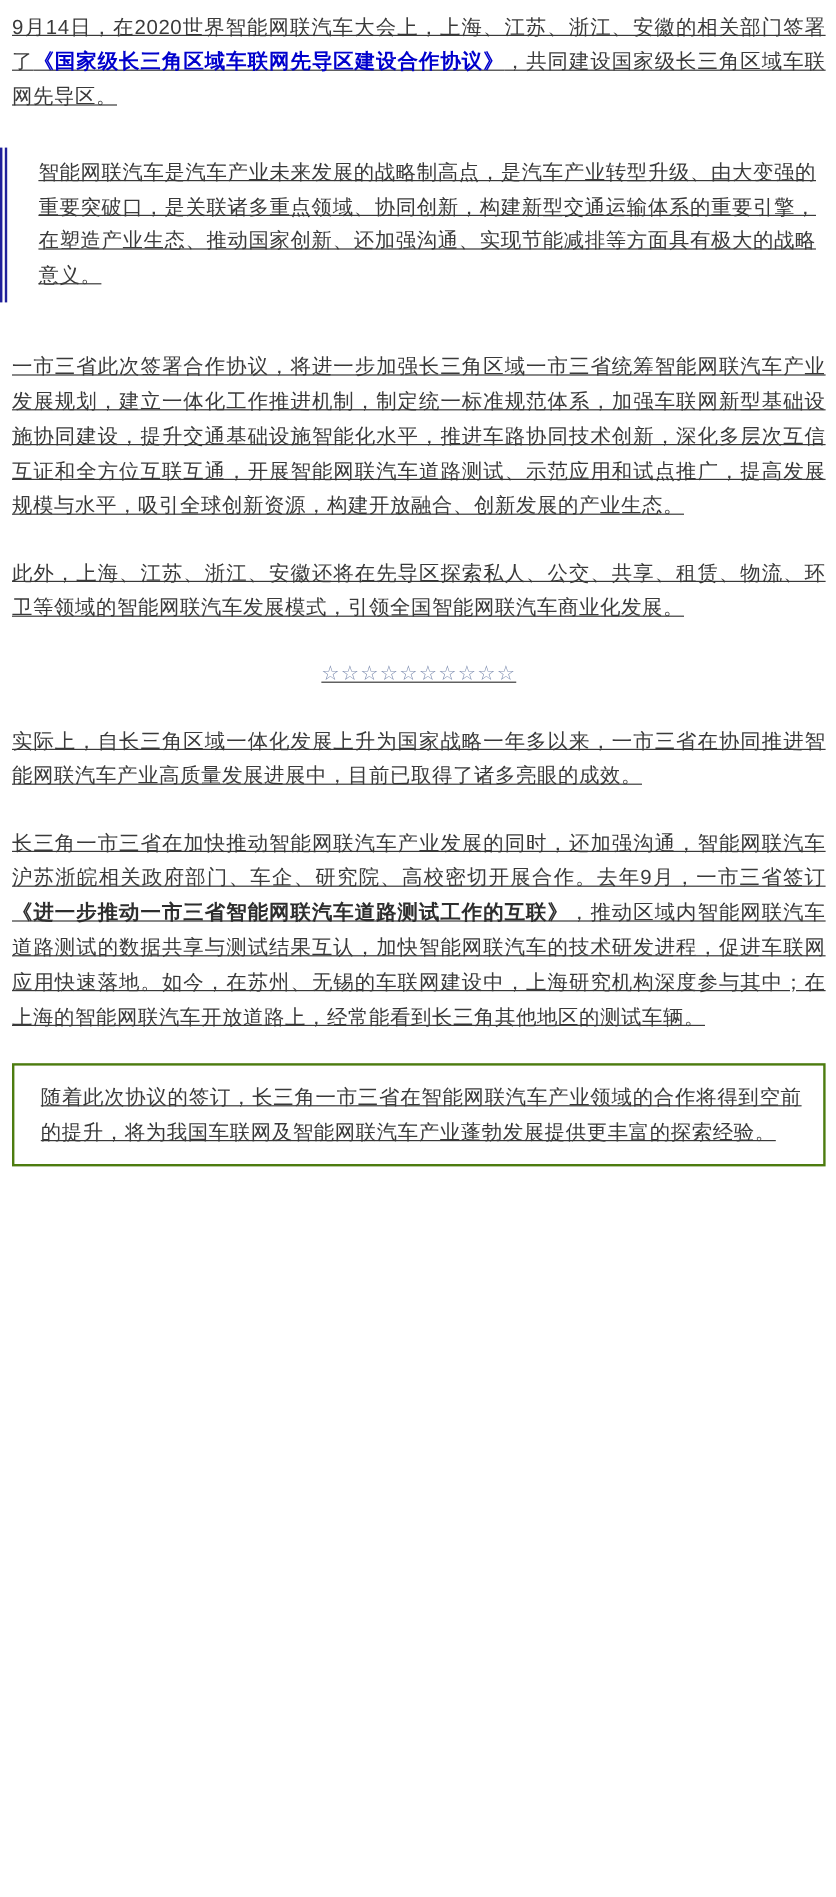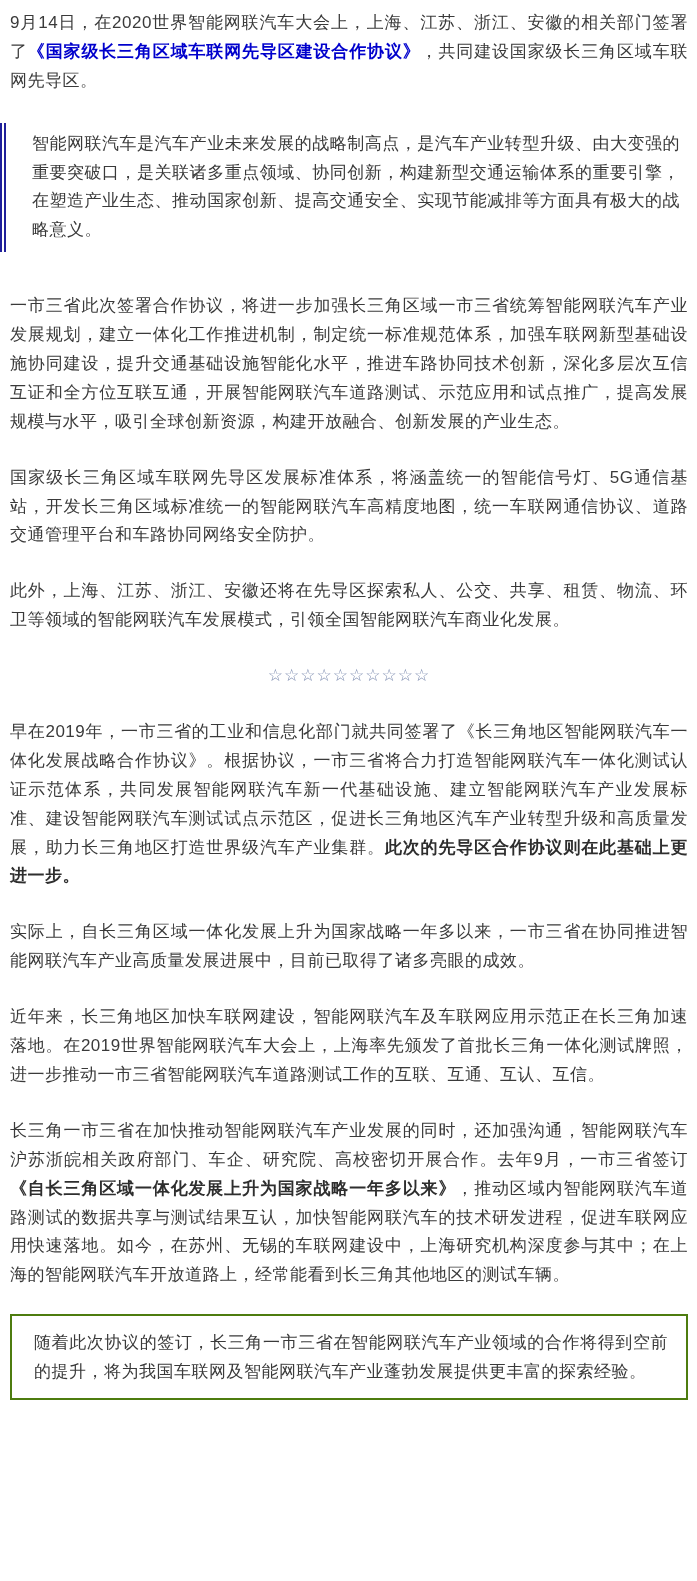--- a/index.html
+++ b/index.html
@@ -7,20 +7,21 @@
   body {
     width: 697px;
     font-family: "Liberation Sans", "DejaVu Sans", sans-serif;
     color: #3a3a3a;
   }
   .article-page {
     width: 697px;
     min-height: 1581px;
     padding: 9px 9px 10px 10px;
     background: #ffffff;
+    text-decoration: underline;
   }
   .para {
     font-size: 17px;
     line-height: 1.7;
     text-align: justify;
     letter-spacing: 0.5px;
     margin-bottom: 27px;
   }
   .agreement-link {
     color: #0000cc;
@@ -64,41 +65,36 @@
 </head>
 <body>
 
 <div class="article-page">
 
   <p class="para">
     <span>9月14日，在2020世界智能网联汽车大会上，上海、江苏、浙江、安徽的相关部门签署了</span><span class="agreement-link">《国家级长三角区域车联网先导区建设合作协议》</span><span>，共同建设国家级长三角区域车联网先导区。</span>
   </p>
 
   <blockquote class="highlight-quote">
-    <p class="para-inner">智能网联汽车是汽车产业未来发展的战略制高点，是汽车产业转型升级、由大变强的重要突破口，是关联诸多重点领域、协同创新，构建新型交通运输体系的重要引擎，在塑造产业生态、推动国家创新、提高交通安全、实现节能减排等方面具有极大的战略意义。</p>
+    <p class="para-inner">智能网联汽车是汽车产业未来发展的战略制高点，是汽车产业转型升级、由大变强的重要突破口，是关联诸多重点领域、协同创新，构建新型交通运输体系的重要引擎，在塑造产业生态、推动国家创新、还加强沟通、实现节能减排等方面具有极大的战略意义。</p>
   </blockquote>
 
   <p class="para">一市三省此次签署合作协议，将进一步加强长三角区域一市三省统筹智能网联汽车产业发展规划，建立一体化工作推进机制，制定统一标准规范体系，加强车联网新型基础设施协同建设，提升交通基础设施智能化水平，推进车路协同技术创新，深化多层次互信互证和全方位互联互通，开展智能网联汽车道路测试、示范应用和试点推广，提高发展规模与水平，吸引全球创新资源，构建开放融合、创新发展的产业生态。</p>
 
-  <p class="para">国家级长三角区域车联网先导区发展标准体系，将涵盖统一的智能信号灯、5G通信基站，开发长三角区域标准统一的智能网联汽车高精度地图，统一车联网通信协议、道路交通管理平台和车路协同网络安全防护。</p>
 
 
   <p class="para">此外，上海、江苏、浙江、安徽还将在先导区探索私人、公交、共享、租赁、物流、环卫等领域的智能网联汽车发展模式，引领全国智能网联汽车商业化发展。</p>
 
   <div class="star-divider">☆☆☆☆☆☆☆☆☆☆</div>
 
-  <p class="para">
-    <span>早在2019年，一市三省的工业和信息化部门就共同签署了《长三角地区智能网联汽车一体化发展战略合作协议》。根据协议，一市三省将合力打造智能网联汽车一体化测试认证示范体系，共同发展智能网联汽车新一代基础设施、建立智能网联汽车产业发展标准、建设智能网联汽车测试试点示范区，促进长三角地区汽车产业转型升级和高质量发展，助力长三角地区打造世界级汽车产业集群。</span><span class="emphasis">此次的先导区合作协议则在此基础上更进一步。</span>
-  </p>
 
   <p class="para">实际上，自长三角区域一体化发展上升为国家战略一年多以来，一市三省在协同推进智能网联汽车产业高质量发展进展中，目前已取得了诸多亮眼的成效。</p>
 
-  <p class="para">近年来，长三角地区加快车联网建设，智能网联汽车及车联网应用示范正在长三角加速落地。在2019世界智能网联汽车大会上，上海率先颁发了首批长三角一体化测试牌照，进一步推动一市三省智能网联汽车道路测试工作的互联、互通、互认、互信。</p>
 
   <p class="para">
-    <span>长三角一市三省在加快推动智能网联汽车产业发展的同时，还加强沟通，智能网联汽车沪苏浙皖相关政府部门、车企、研究院、高校密切开展合作。去年9月，一市三省签订</span><span class="emphasis">《自长三角区域一体化发展上升为国家战略一年多以来》</span><span>，推动区域内智能网联汽车道路测试的数据共享与测试结果互认，加快智能网联汽车的技术研发进程，促进车联网应用快速落地。如今，在苏州、无锡的车联网建设中，上海研究机构深度参与其中；在上海的智能网联汽车开放道路上，经常能看到长三角其他地区的测试车辆。</span>
+    <span>长三角一市三省在加快推动智能网联汽车产业发展的同时，还加强沟通，智能网联汽车沪苏浙皖相关政府部门、车企、研究院、高校密切开展合作。去年9月，一市三省签订</span><span class="emphasis">《进一步推动一市三省智能网联汽车道路测试工作的互联》</span><span>，推动区域内智能网联汽车道路测试的数据共享与测试结果互认，加快智能网联汽车的技术研发进程，促进车联网应用快速落地。如今，在苏州、无锡的车联网建设中，上海研究机构深度参与其中；在上海的智能网联汽车开放道路上，经常能看到长三角其他地区的测试车辆。</span>
   </p>
 
   <div class="closing-note-box">
     <p class="para-inner">随着此次协议的签订，长三角一市三省在智能网联汽车产业领域的合作将得到空前的提升，将为我国车联网及智能网联汽车产业蓬勃发展提供更丰富的探索经验。</p>
   </div>
 
 </div>
 
 </body></html>

